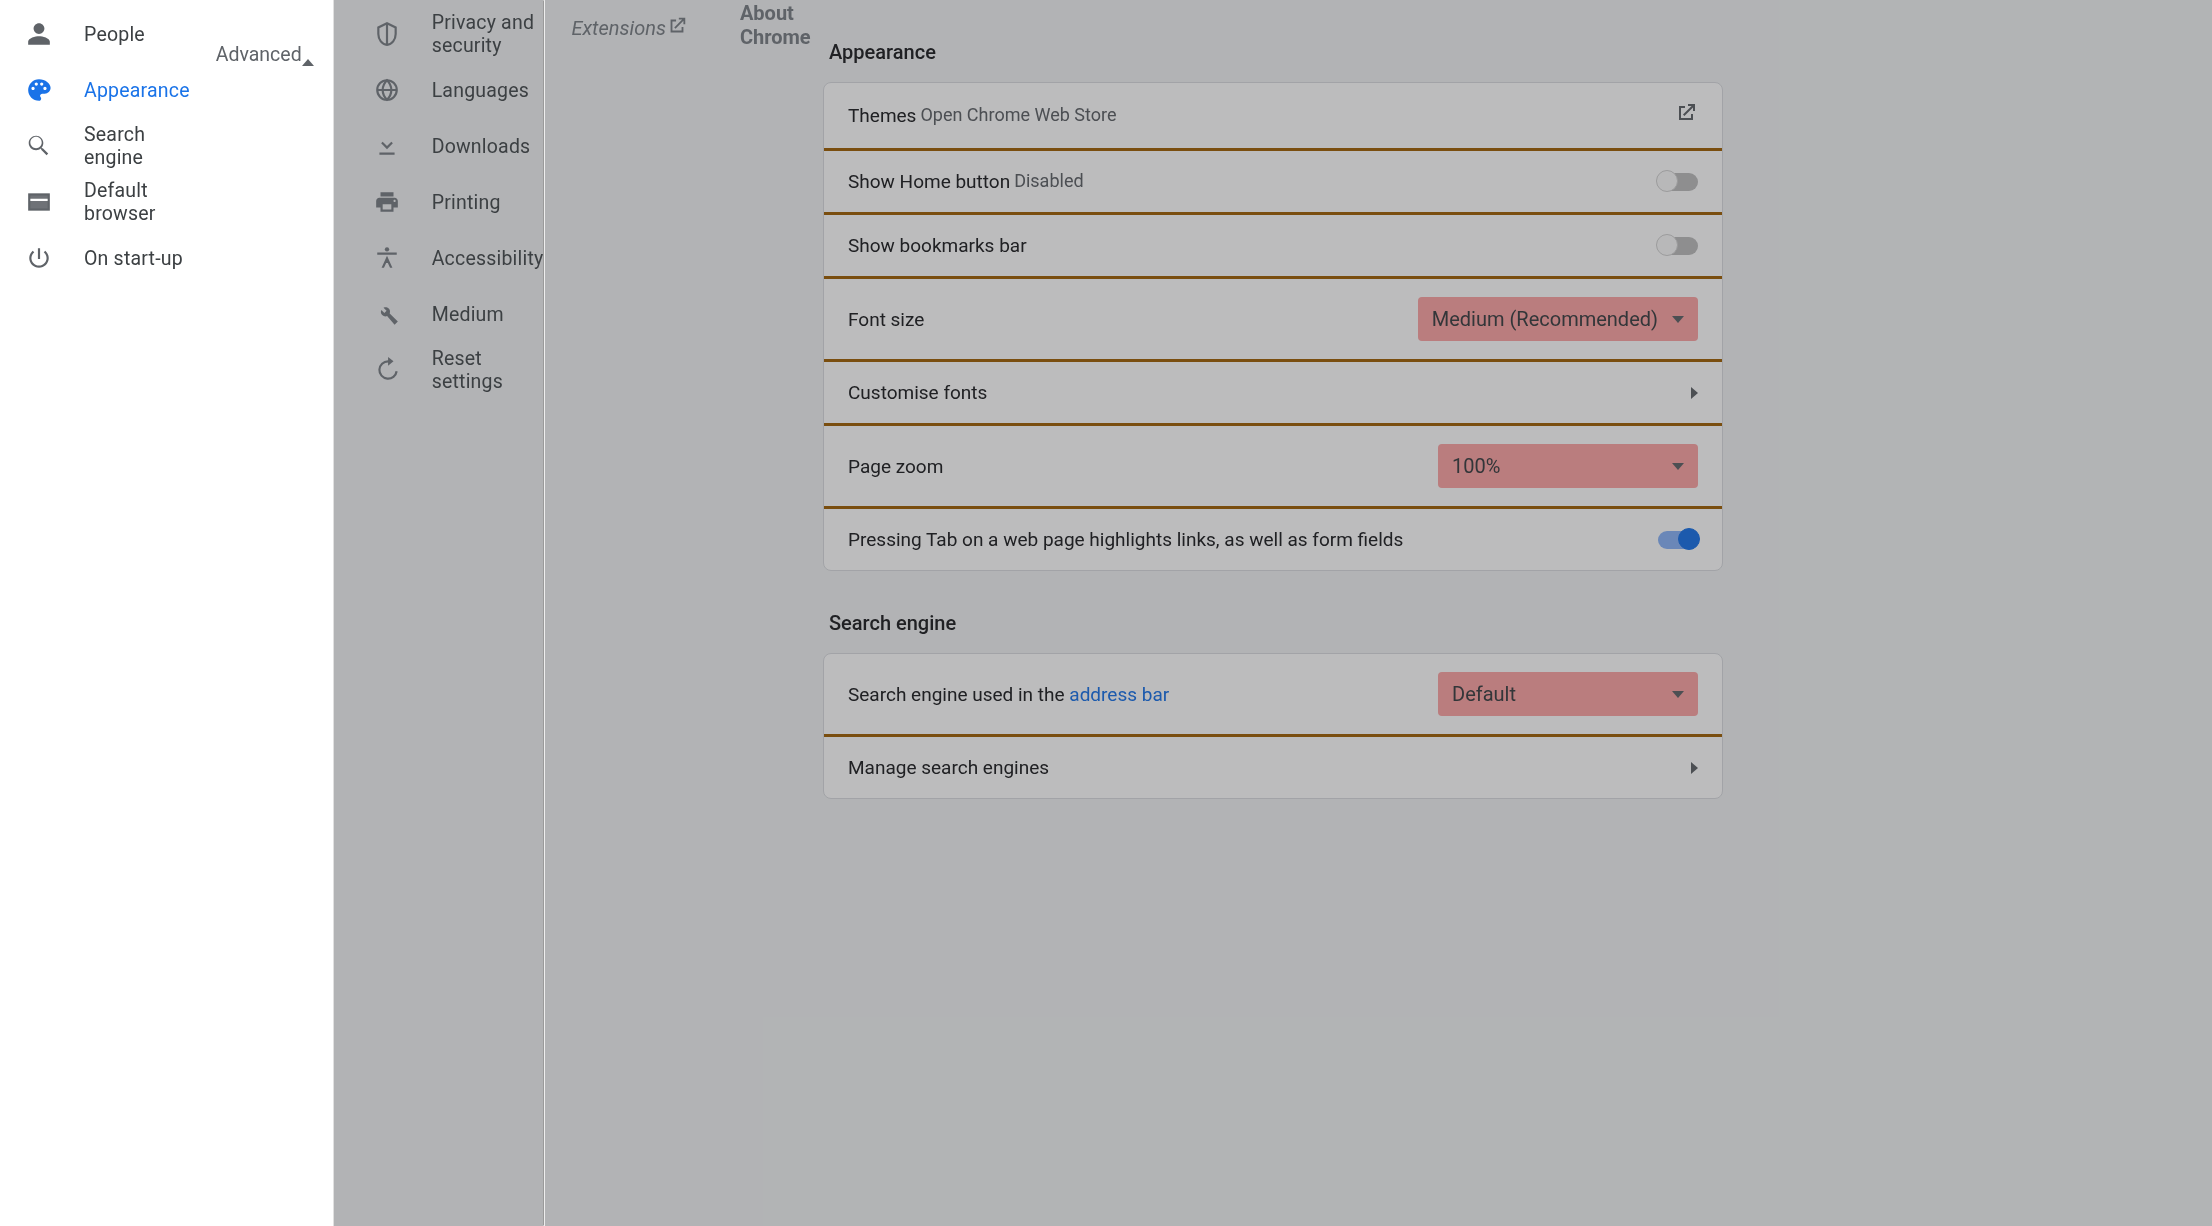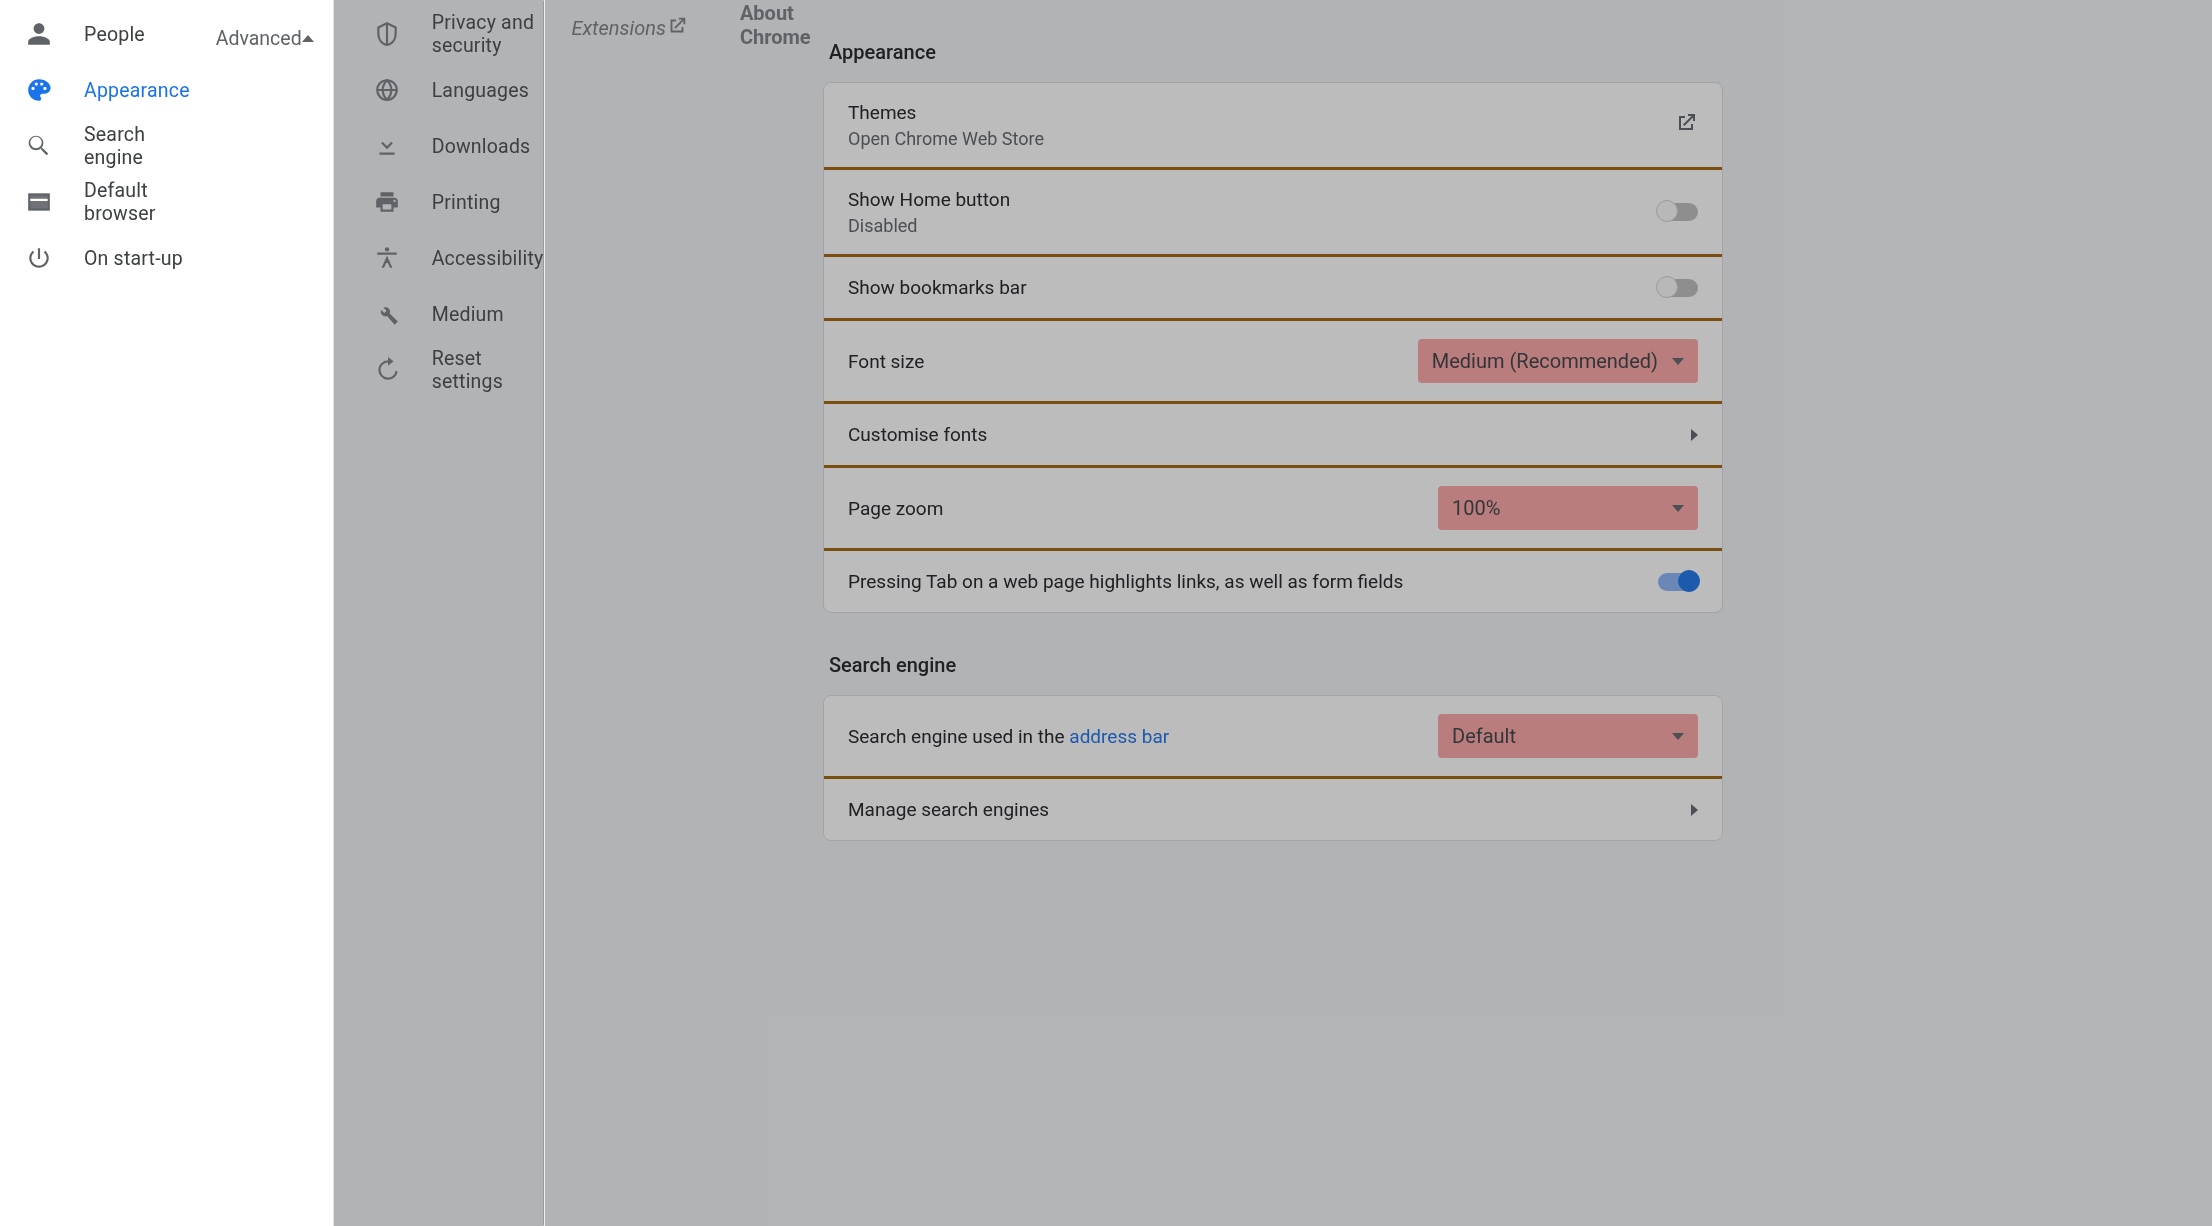--- a/index.html
+++ b/index.html
@@ -46,21 +46,21 @@
   }
   .nav-icon svg { width: 26px; height: 26px; fill: #5f6368; }
   .nav-label {
     margin-left: 32px;
     font-size: 19.5px;
     letter-spacing: 0.2px;
   }
 
   .advanced-header {
     display: flex;
-    align-items: center;
+    align-items: flex-end;
     justify-content: space-between;
     height: 56px;
     padding: 0 26px 0 26px;
     margin-top: 10px;
     cursor: pointer;
     color: #5f6368;
   }
   .advanced-header span { font-size: 19.5px; }
   .caret-up {
     width: 0; height: 0;
@@ -128,21 +128,21 @@
   }
   .row {
     display: flex;
     align-items: center;
     justify-content: space-between;
     min-height: 64px;
     padding: 18px 24px;
     border-top: 3px solid #a16207;
   }
   .row:first-child { border-top: none; }
-  .row .label-col { display: flex; flex-direction: column; gap: 4px; }
+  .row .label-col { display: flex; flex-direction: row; gap: 4px; }
   .row .primary { font-size: 19px; color: #202124; }
   .row .secondary { font-size: 18px; color: #5f6368; }
   .row .link { color: #1a73e8; }
 
   .open-new svg { width:24px; height:24px; fill:#5f6368; }
 
   
   .toggle {
     width: 40px; height: 18px;
     border-radius: 10px;

